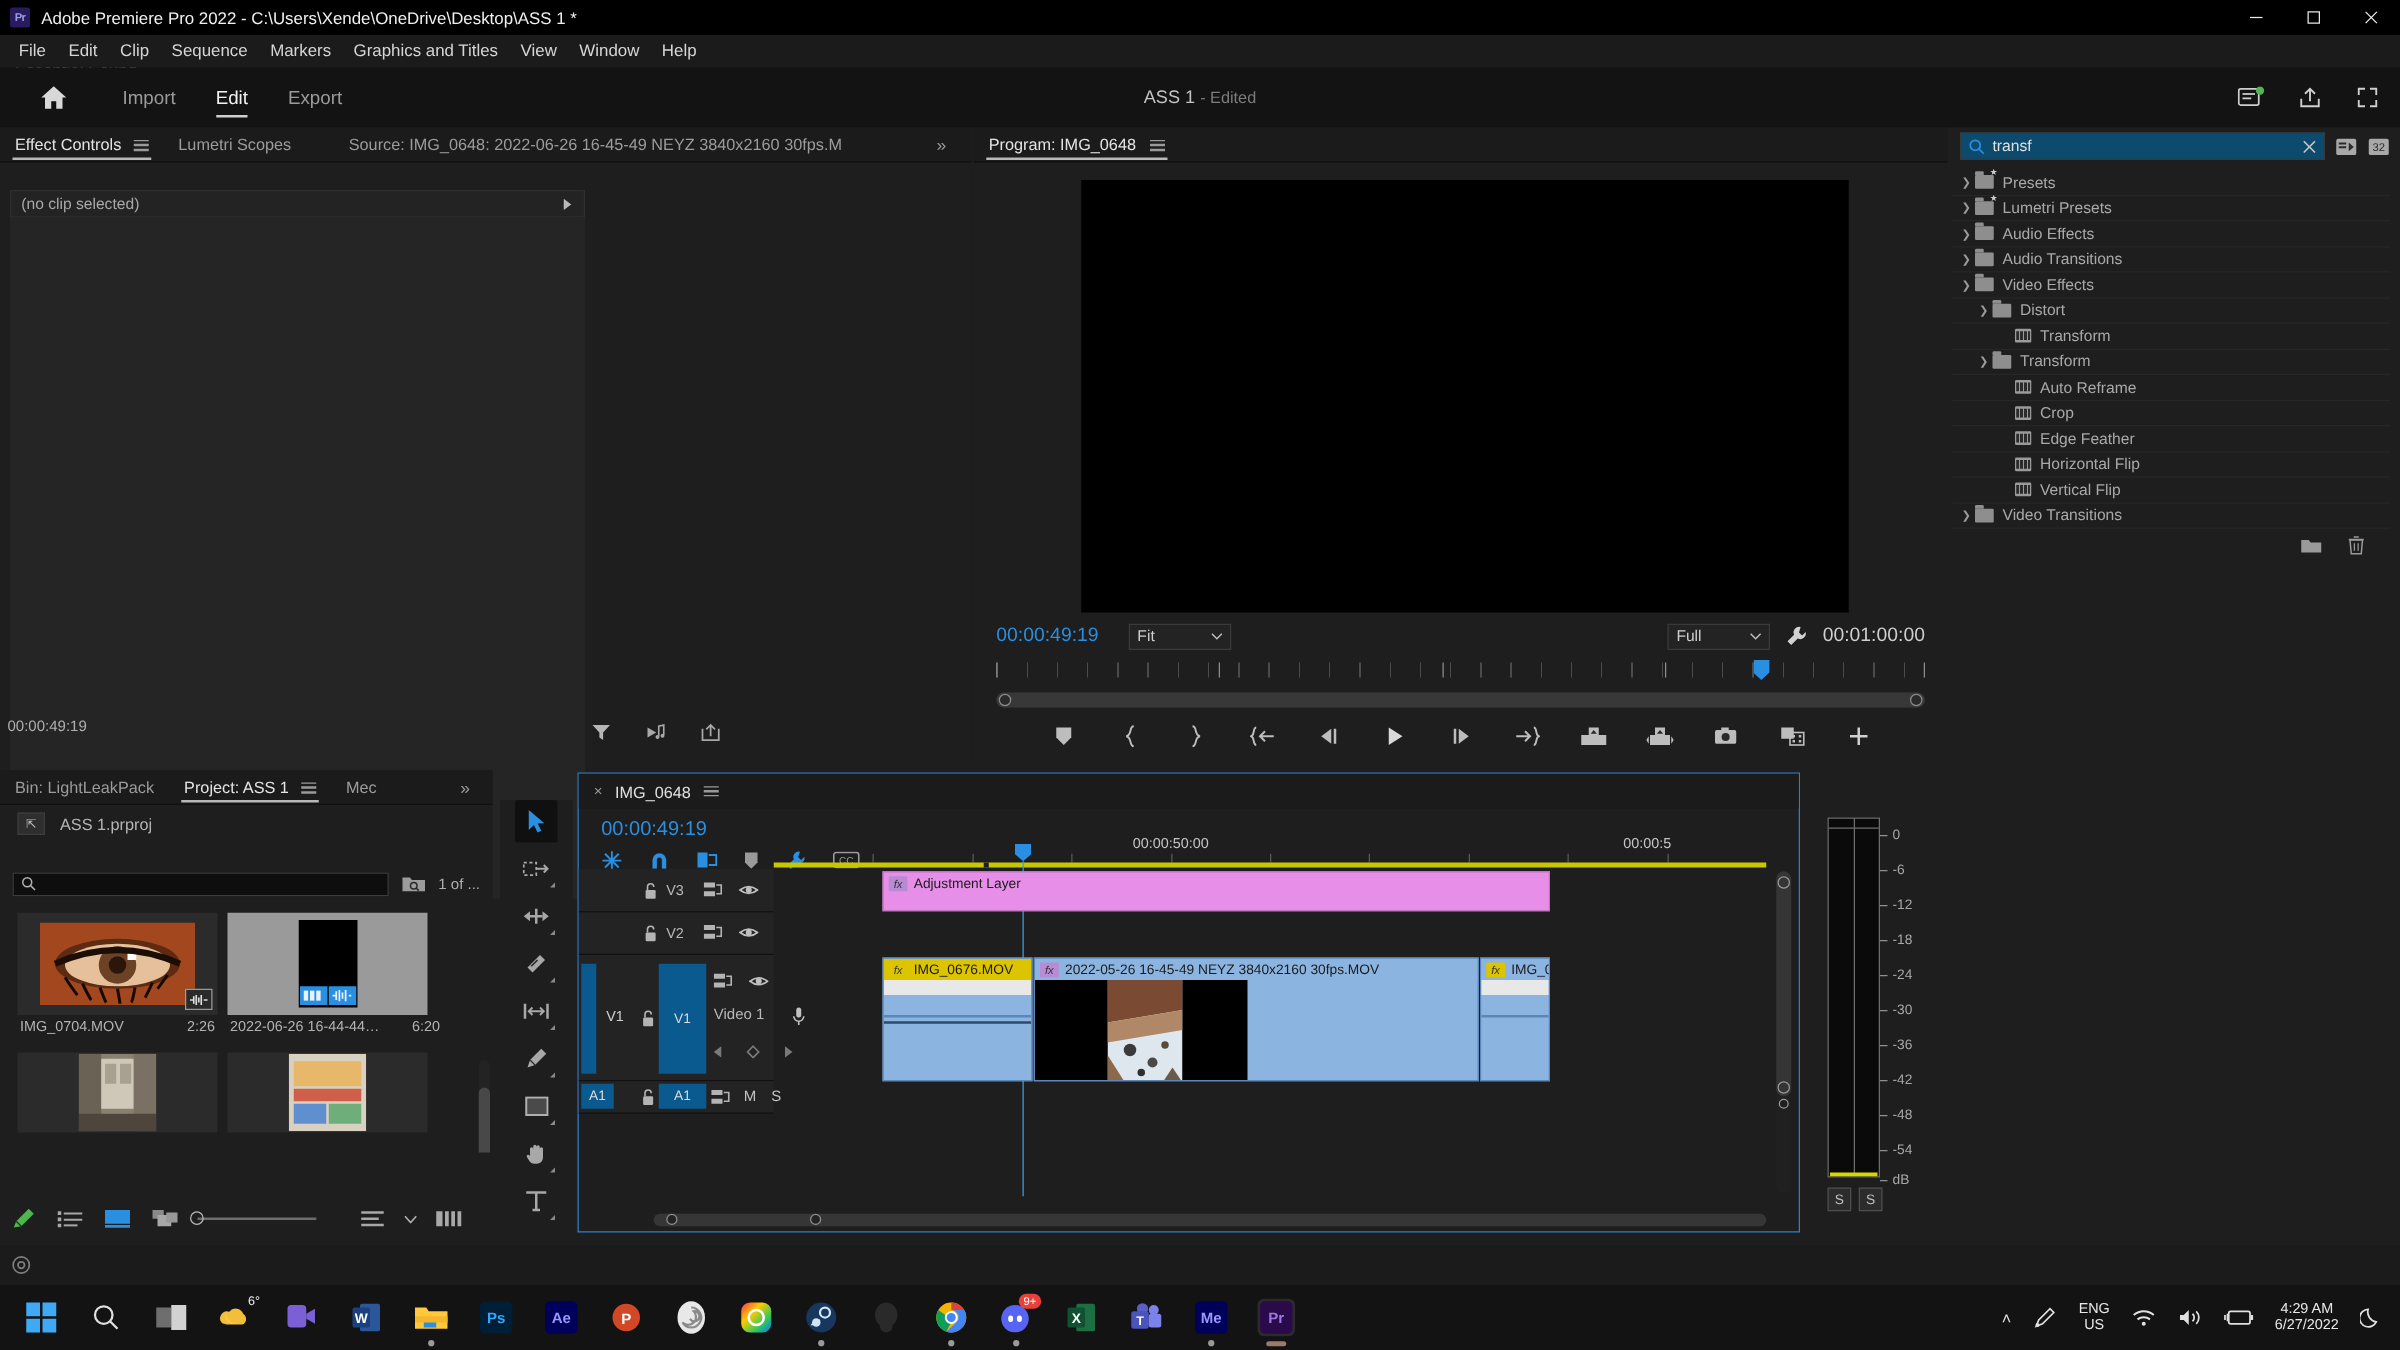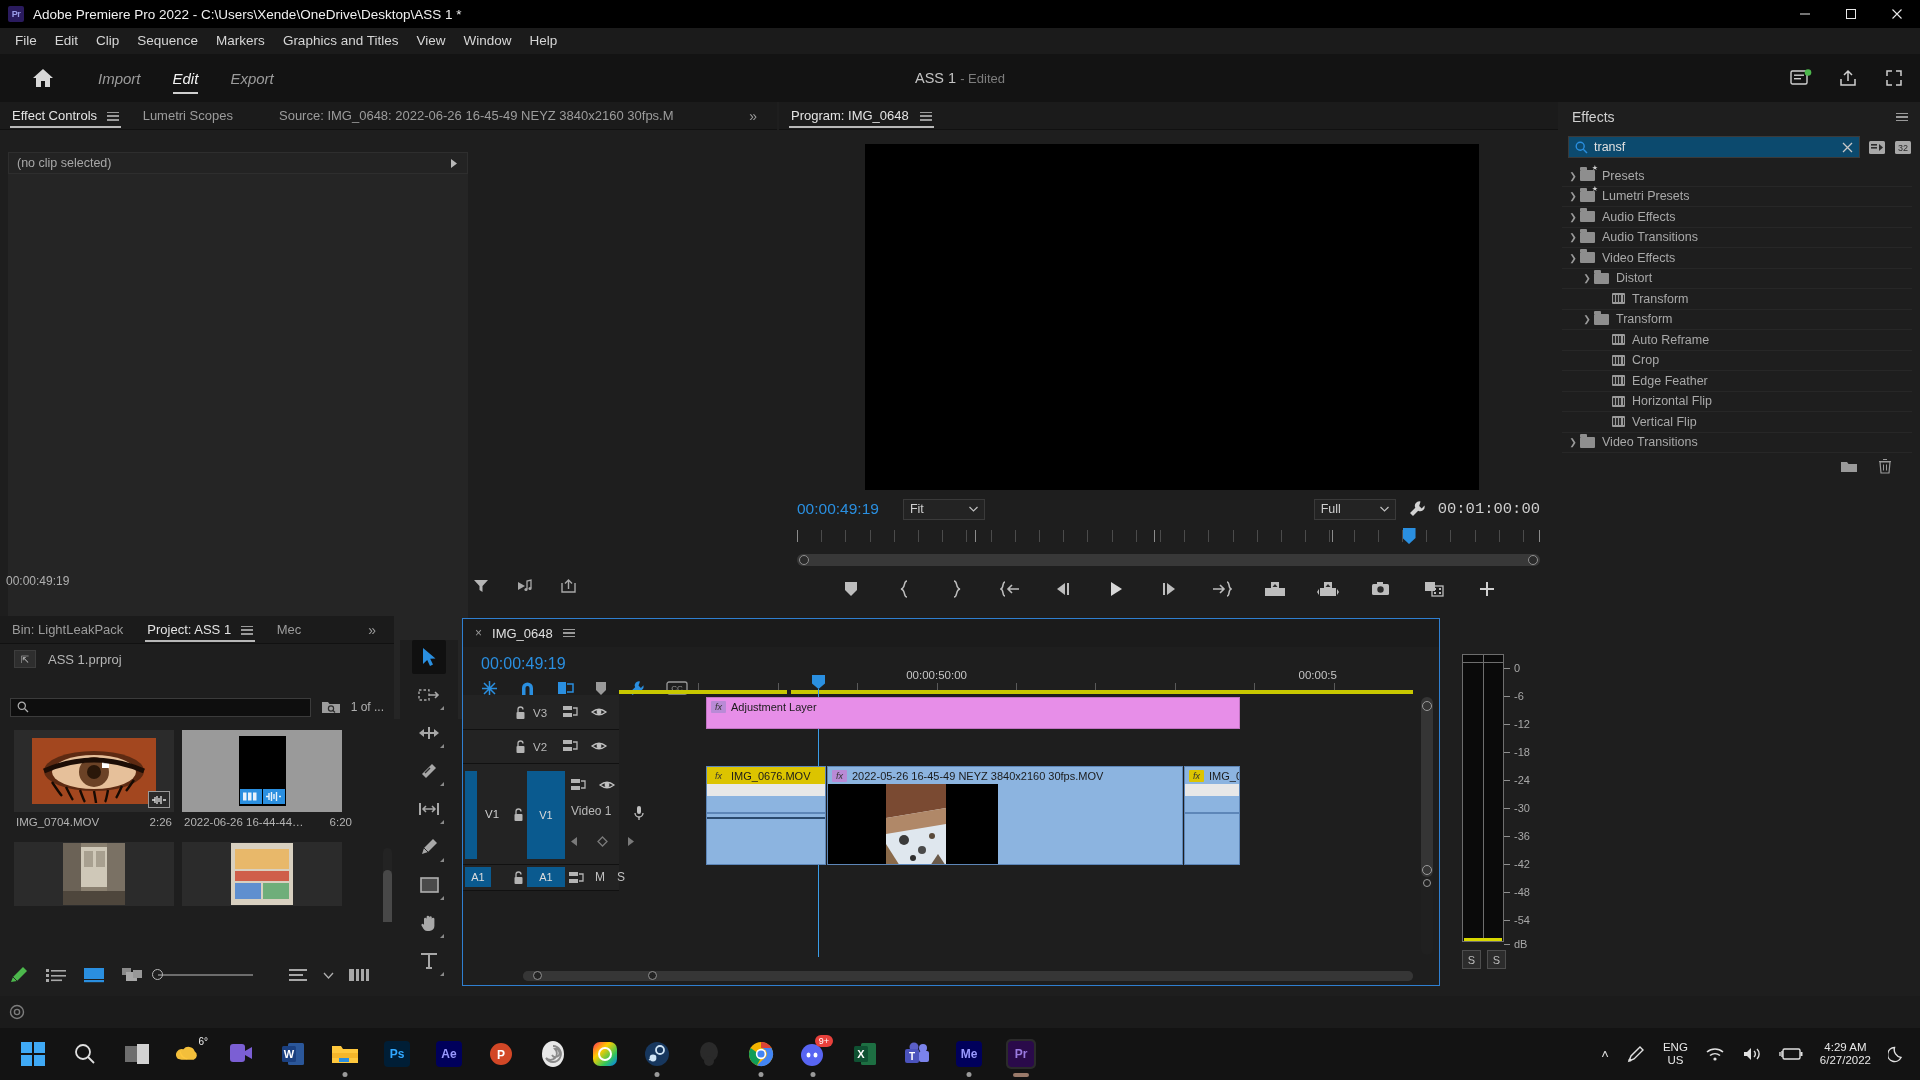--- a/index.html
+++ b/index.html
@@ -34,21 +34,21 @@
     background:#1b1b1b; display:flex; align-items:center; padding-left:6px;
   }
   .menu-item { padding:0 9px; font-size:13.5px; color:#d6d6d6; line-height:26px; }
 
   
   .wsbar {
     position:absolute; left:0; top:54px; width:1920px; height:48px;
     background:#131313; display:flex; align-items:center;
   }
   .home-icon { margin-left:30px; width:26px; height:26px; display:flex; align-items:center; justify-content:center; }
-  .ws-tabs { display:flex; margin-left:26px; gap:0;font-style:italic; }
+  .ws-tabs { display:flex; margin-left:26px; gap:0; }
   .ws-tab { font-size:15px; color:#9b9b9b; padding:0 16px; position:relative; height:48px; display:flex; align-items:center; }
   .ws-tab.active { color:#f2f2f2; }
   .ws-tab.active::after {
     content:''; position:absolute; bottom:8px; left:16px; right:16px; height:2px; background:#cfcfcf;
   }
   .ws-center { position:absolute; left:0; right:0; text-align:center; font-size:14.5px; pointer-events:none; }
   .ws-center .proj { color:#c4c4c4; }
   .ws-center .edited { color:#7d7d7d; font-size:13px; }
   .ws-right { position:absolute; right:16px; display:flex; align-items:center; gap:26px; }
 
@@ -78,21 +78,21 @@
 
   
   #programMonitor { left:779px; top:102px; width:779px; height:508px; background:#1e1e1e; }
   .pm-video {
     position:absolute; left:86px; top:42px; width:614px; height:346px; background:#000;
   }
   .pm-ctrlrow {
     position:absolute; left:0; right:0; top:392px; height:30px; display:flex; align-items:center;
   }
   .tc-blue { color:#2a8fe0; font-size:15.5px; font-family:"Liberation Sans", sans-serif; }
-  .tc-white { color:#cfcfcf; font-size:15.5px;font-family:Liberation Mono, monospace; }
+  .tc-white { color:#cfcfcf; font-size:15.5px; }
   .selbox {
     background:#232323; border:1px solid #3a3a3a; height:21px; min-width:76px;
     display:flex; align-items:center; justify-content:space-between; padding:0 6px;
     font-size:12.5px; color:#cfcfcf;
   }
   .ruler {
     position:absolute; left:18px; right:18px; top:428px; height:14px;
   }
   .ruler-ticks { position:absolute; left:0; right:0; top:0; height:12px;
     background-image: repeating-linear-gradient(to right, #4b4b4b 0px, #4b4b4b 1px, transparent 1px, transparent 24.2px);
@@ -482,28 +482,20 @@
       </span>
       <span class="tb">
         <svg width="16" height="16" viewBox="0 0 16 16">
             <path d="M8 1 L8 15 M1 8 L15 8" stroke="#d0d0d0" stroke-width="2"></path>
           </svg>
       </span>
     </div>
   </div>
 
   <div class="panel" id="effectsPanel">
-    <div class="efx-head">
-      <span class="efx-title">Effects</span>
-      <span class="hamb">
-          <i></i>
-          <i></i>
-          <i></i>
-        </span>
-    </div>
     <div class="search-row">
       <div class="search-box">
         <span>
           <svg width="13" height="13" viewBox="0 0 13 13">
               <circle cx="5.2" cy="5.2" r="4" fill="none" stroke="#2a8fe0" stroke-width="1.4"></circle>
               <path d="M8.3 8.3 L12 12" stroke="#2a8fe0" stroke-width="1.4"></path>
             </svg>
         </span>
         <input value="transf" style="">
         <span>

